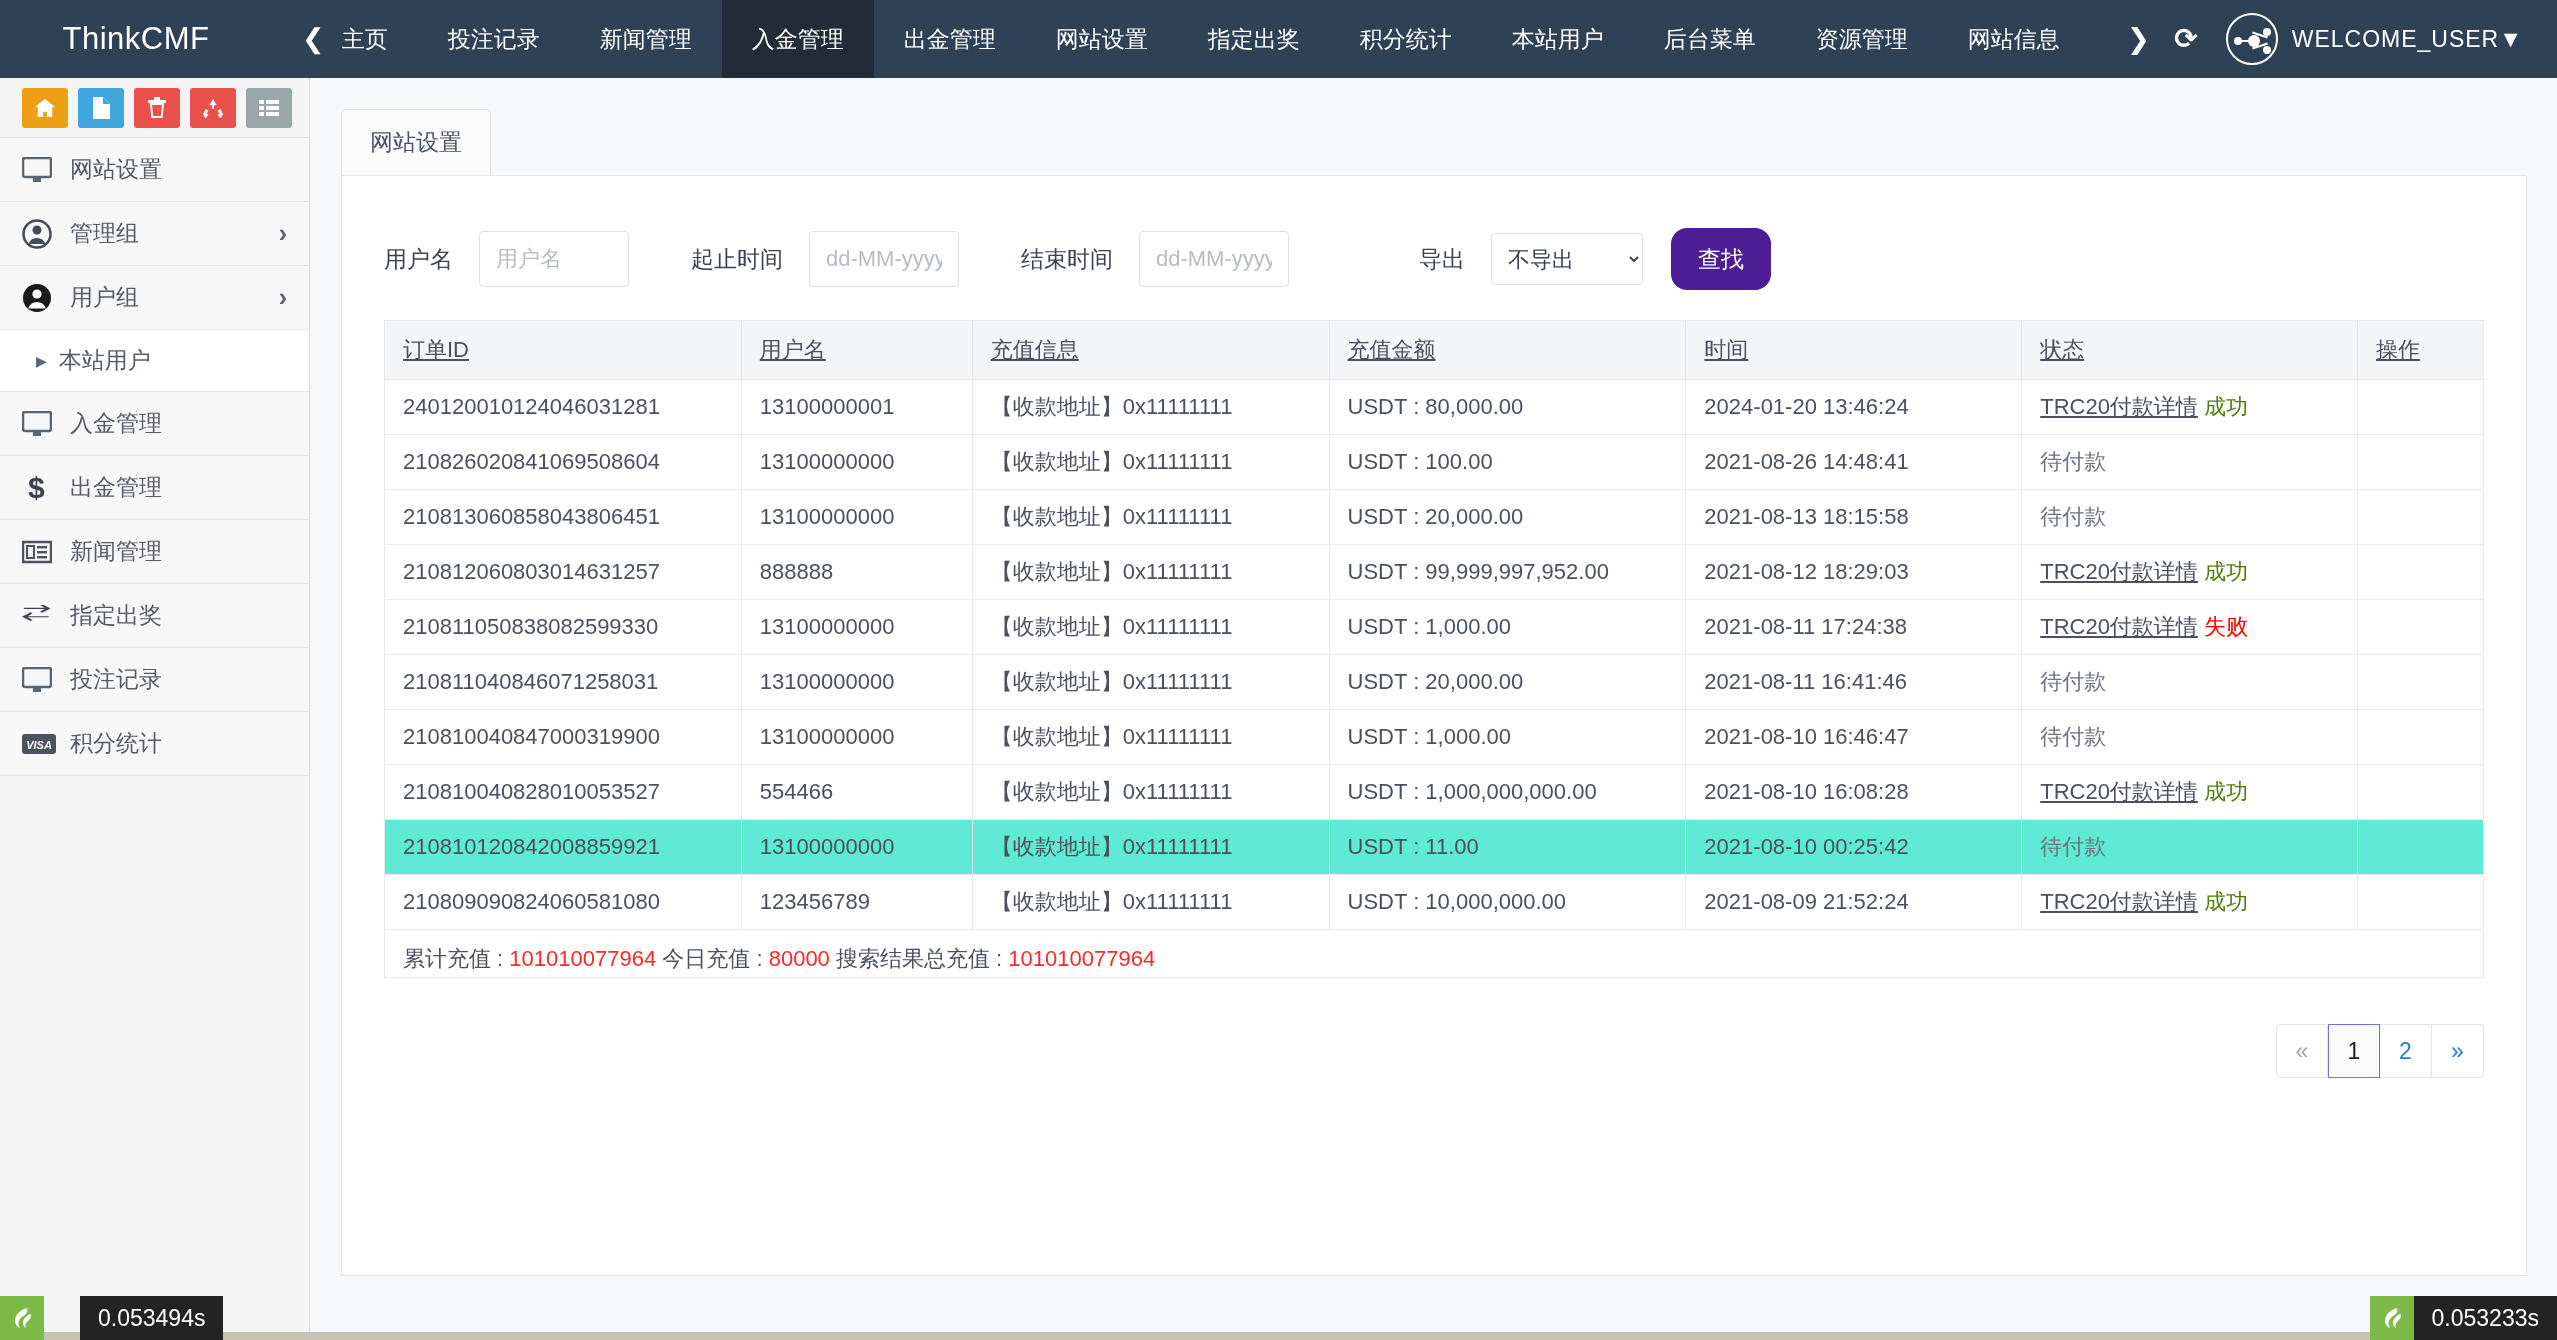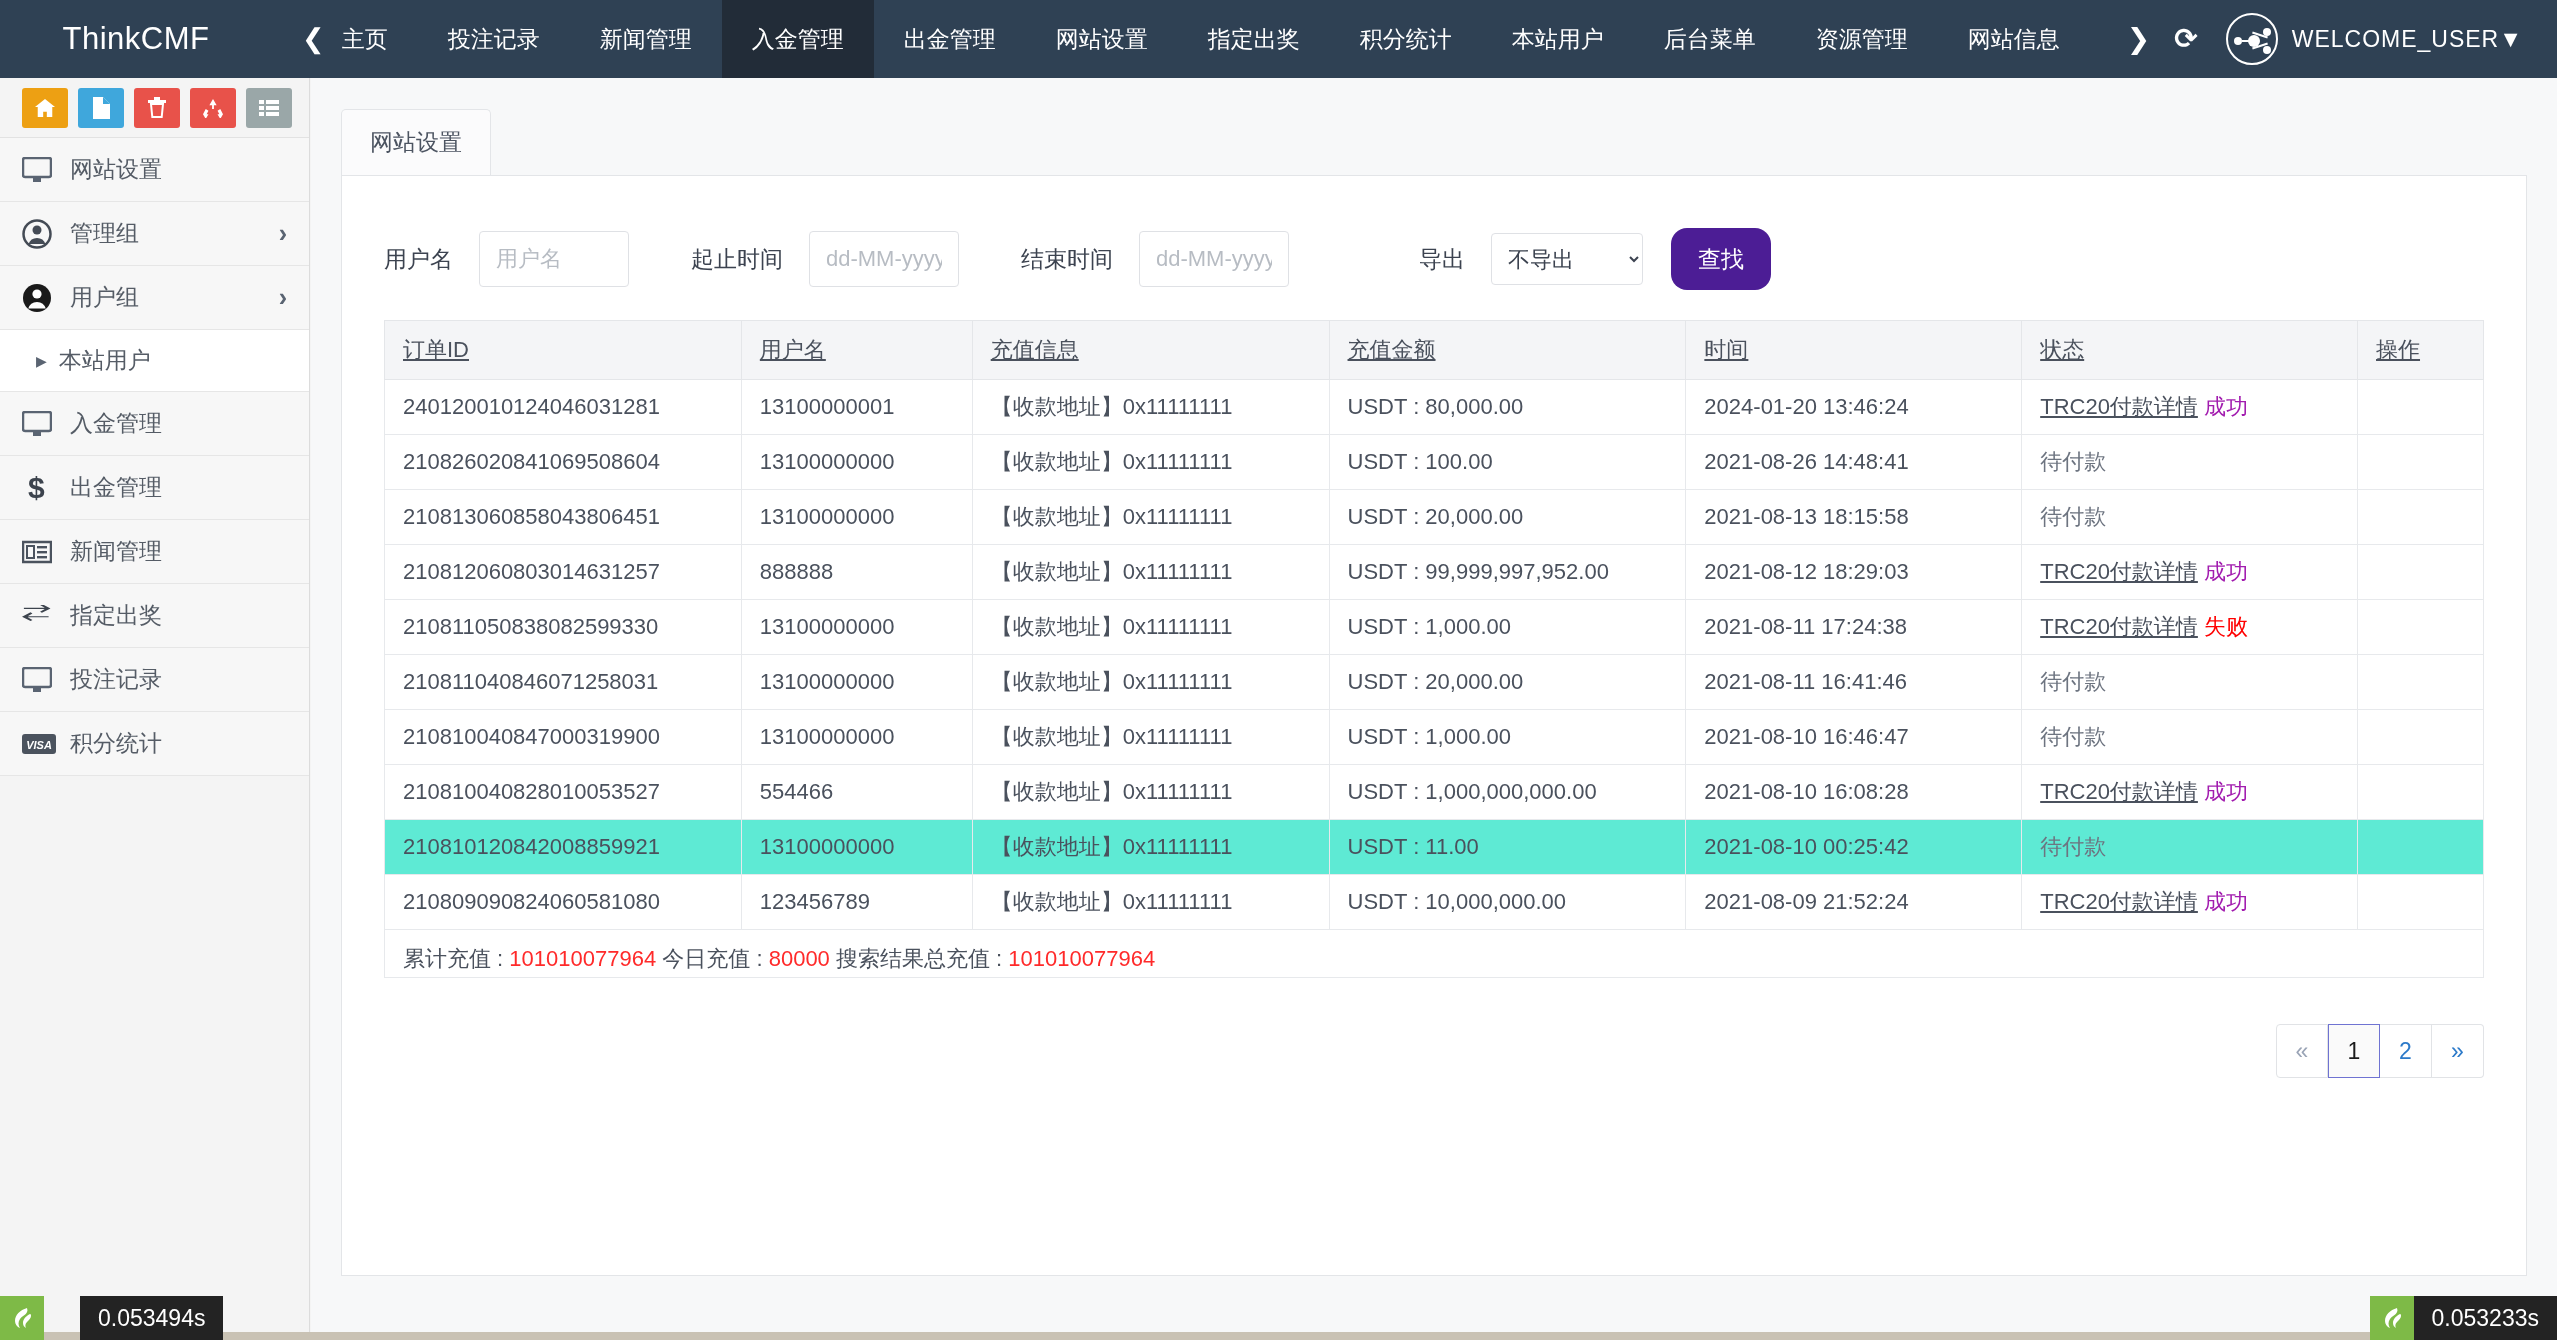--- a/index.html
+++ b/index.html
@@ -173,21 +173,21 @@
   #grid td {
     border: 1px solid #e7e9ec;
     font-size: 22px; color: #4a515d;
     padding: 12px 18px; height: 46px;
     background: #ffffff;
   }
   #grid tr.alt td { background: #5eead4; }
   .pay-link {
     color: #4a515d; text-decoration: underline; cursor: pointer;
   }
-  .st-ok { color: #a21caf; }
+  .st-ok { color: #4d7c0f; }
   .st-fail { color: #ff0000; }
   .st-pending { color: #6d7480; }
 
   #summaryrow {
     border: 1px solid #e7e9ec; border-top: none;
     padding: 14px 18px; height: 48px;
     font-size: 22px; color: #4a515d;
     background: #ffffff;
   }
   .red-num { color: #ff2a2a; }

